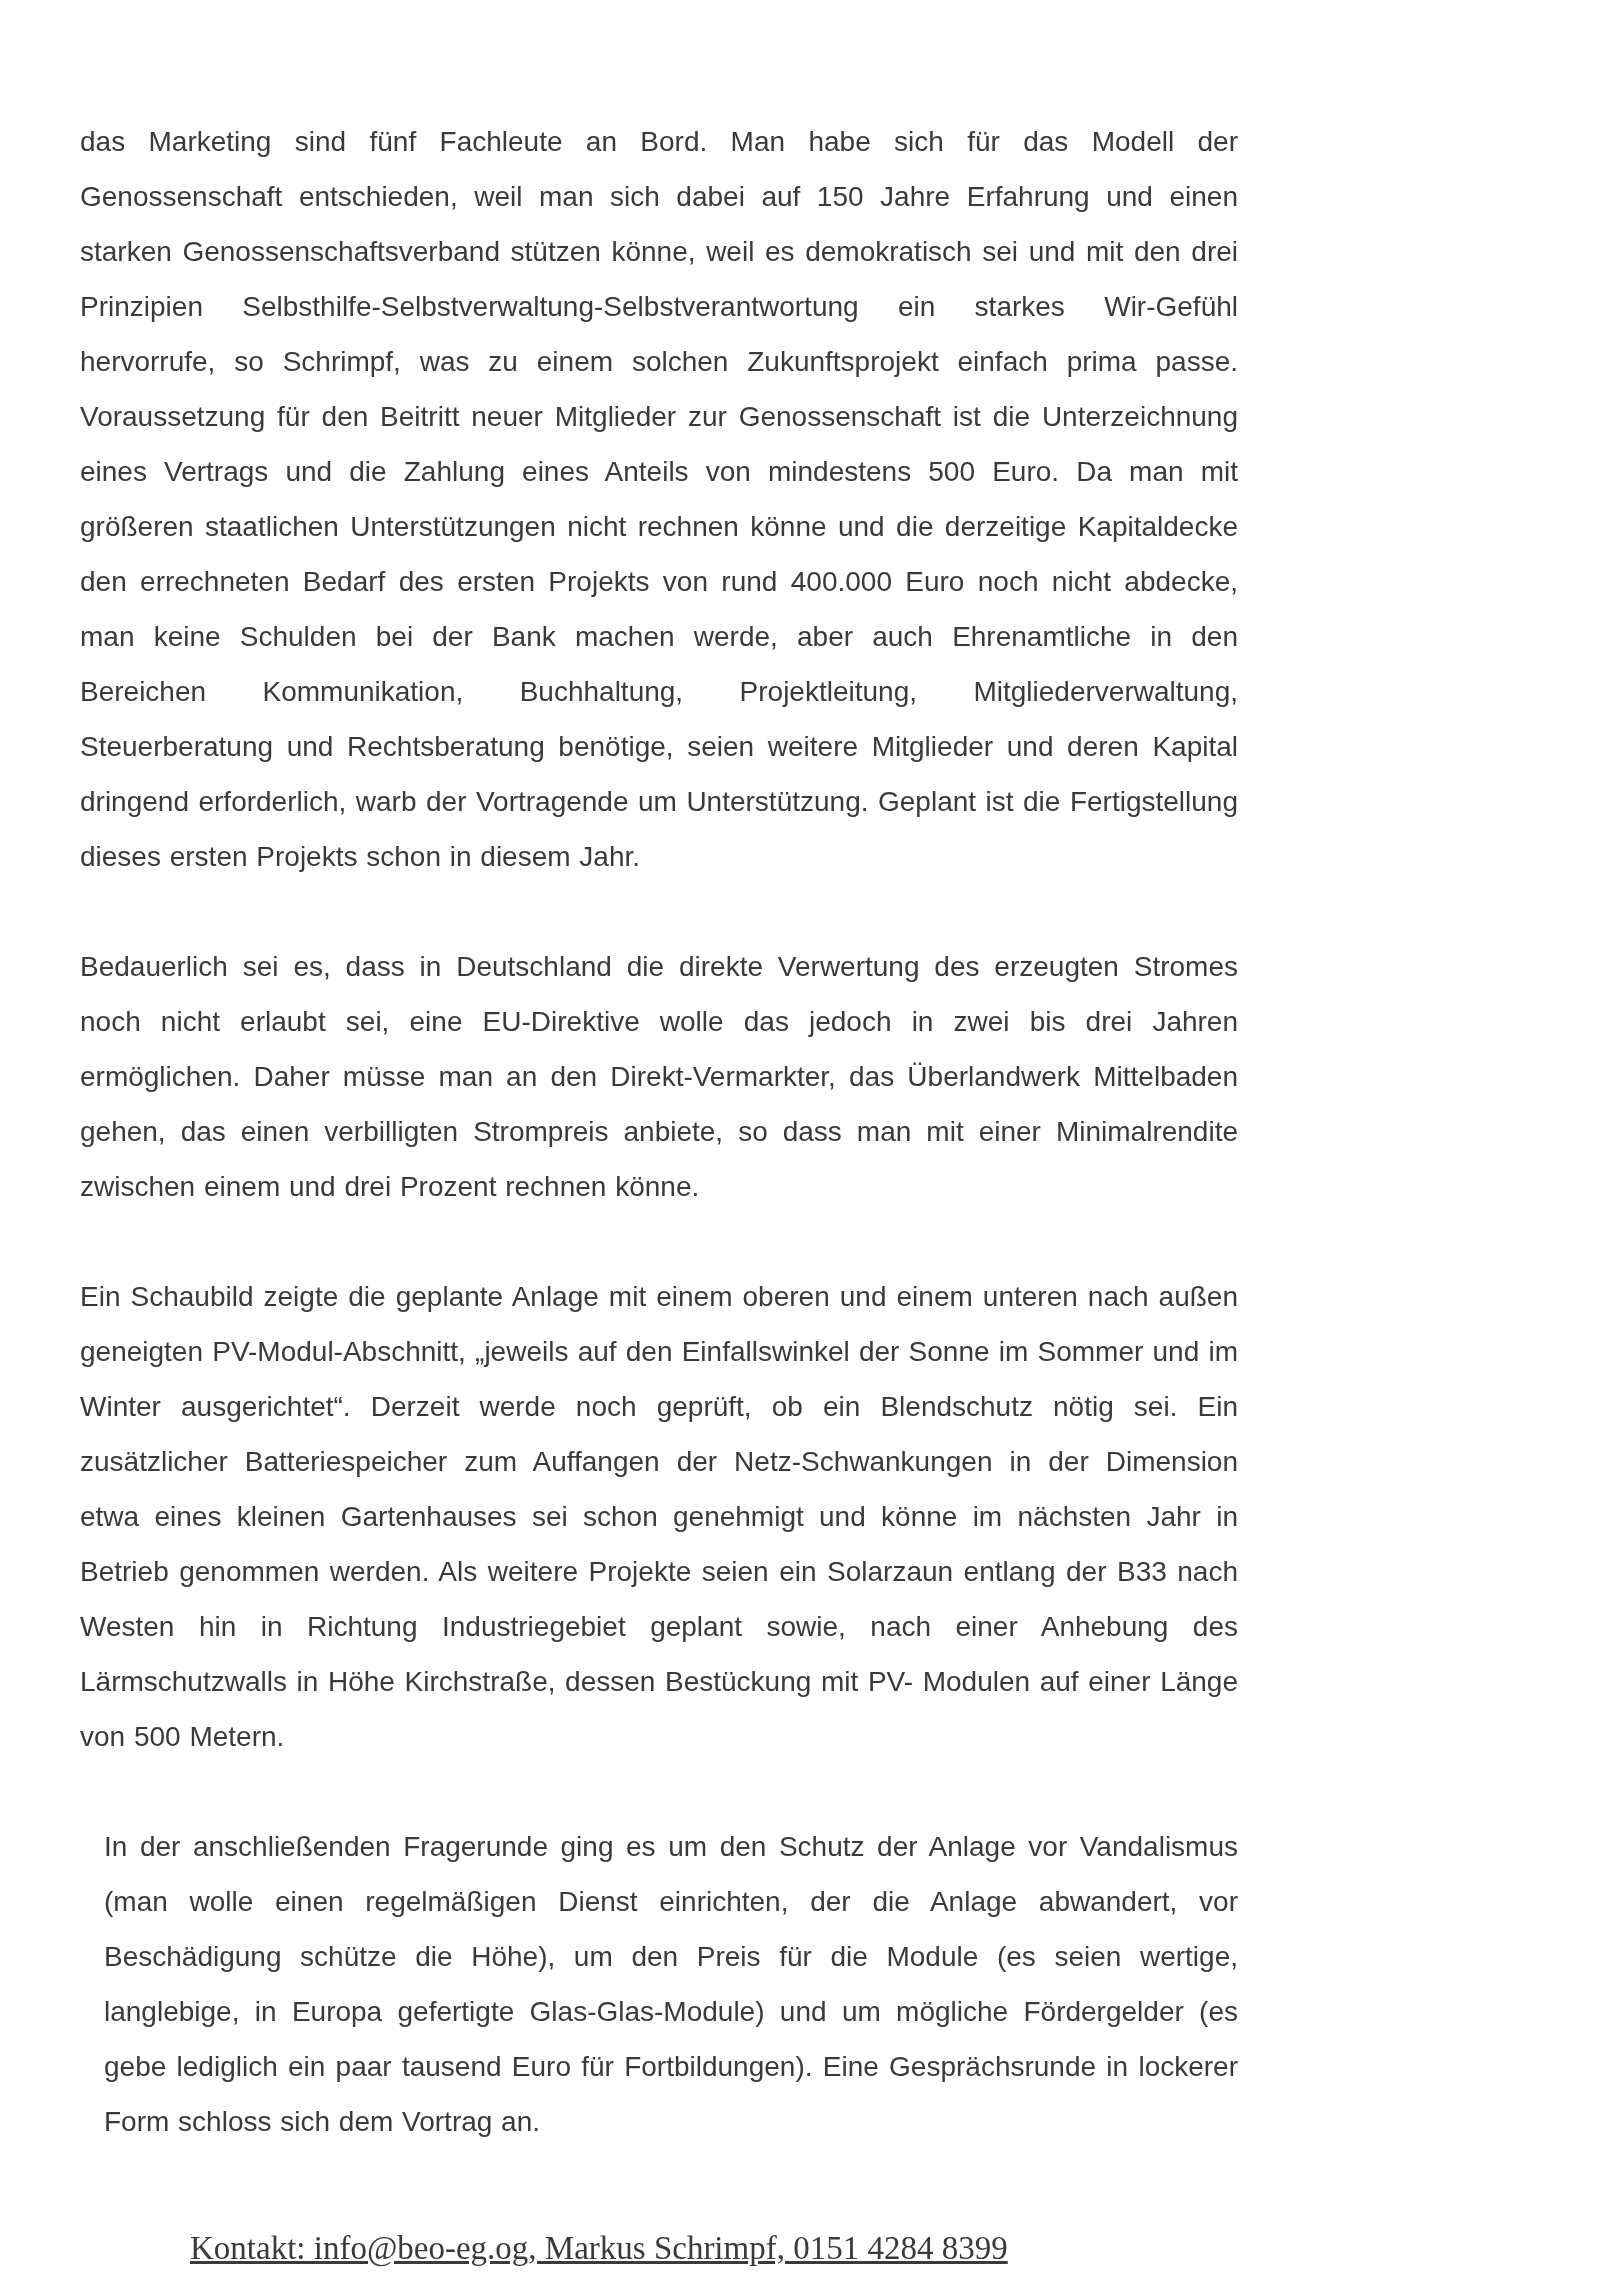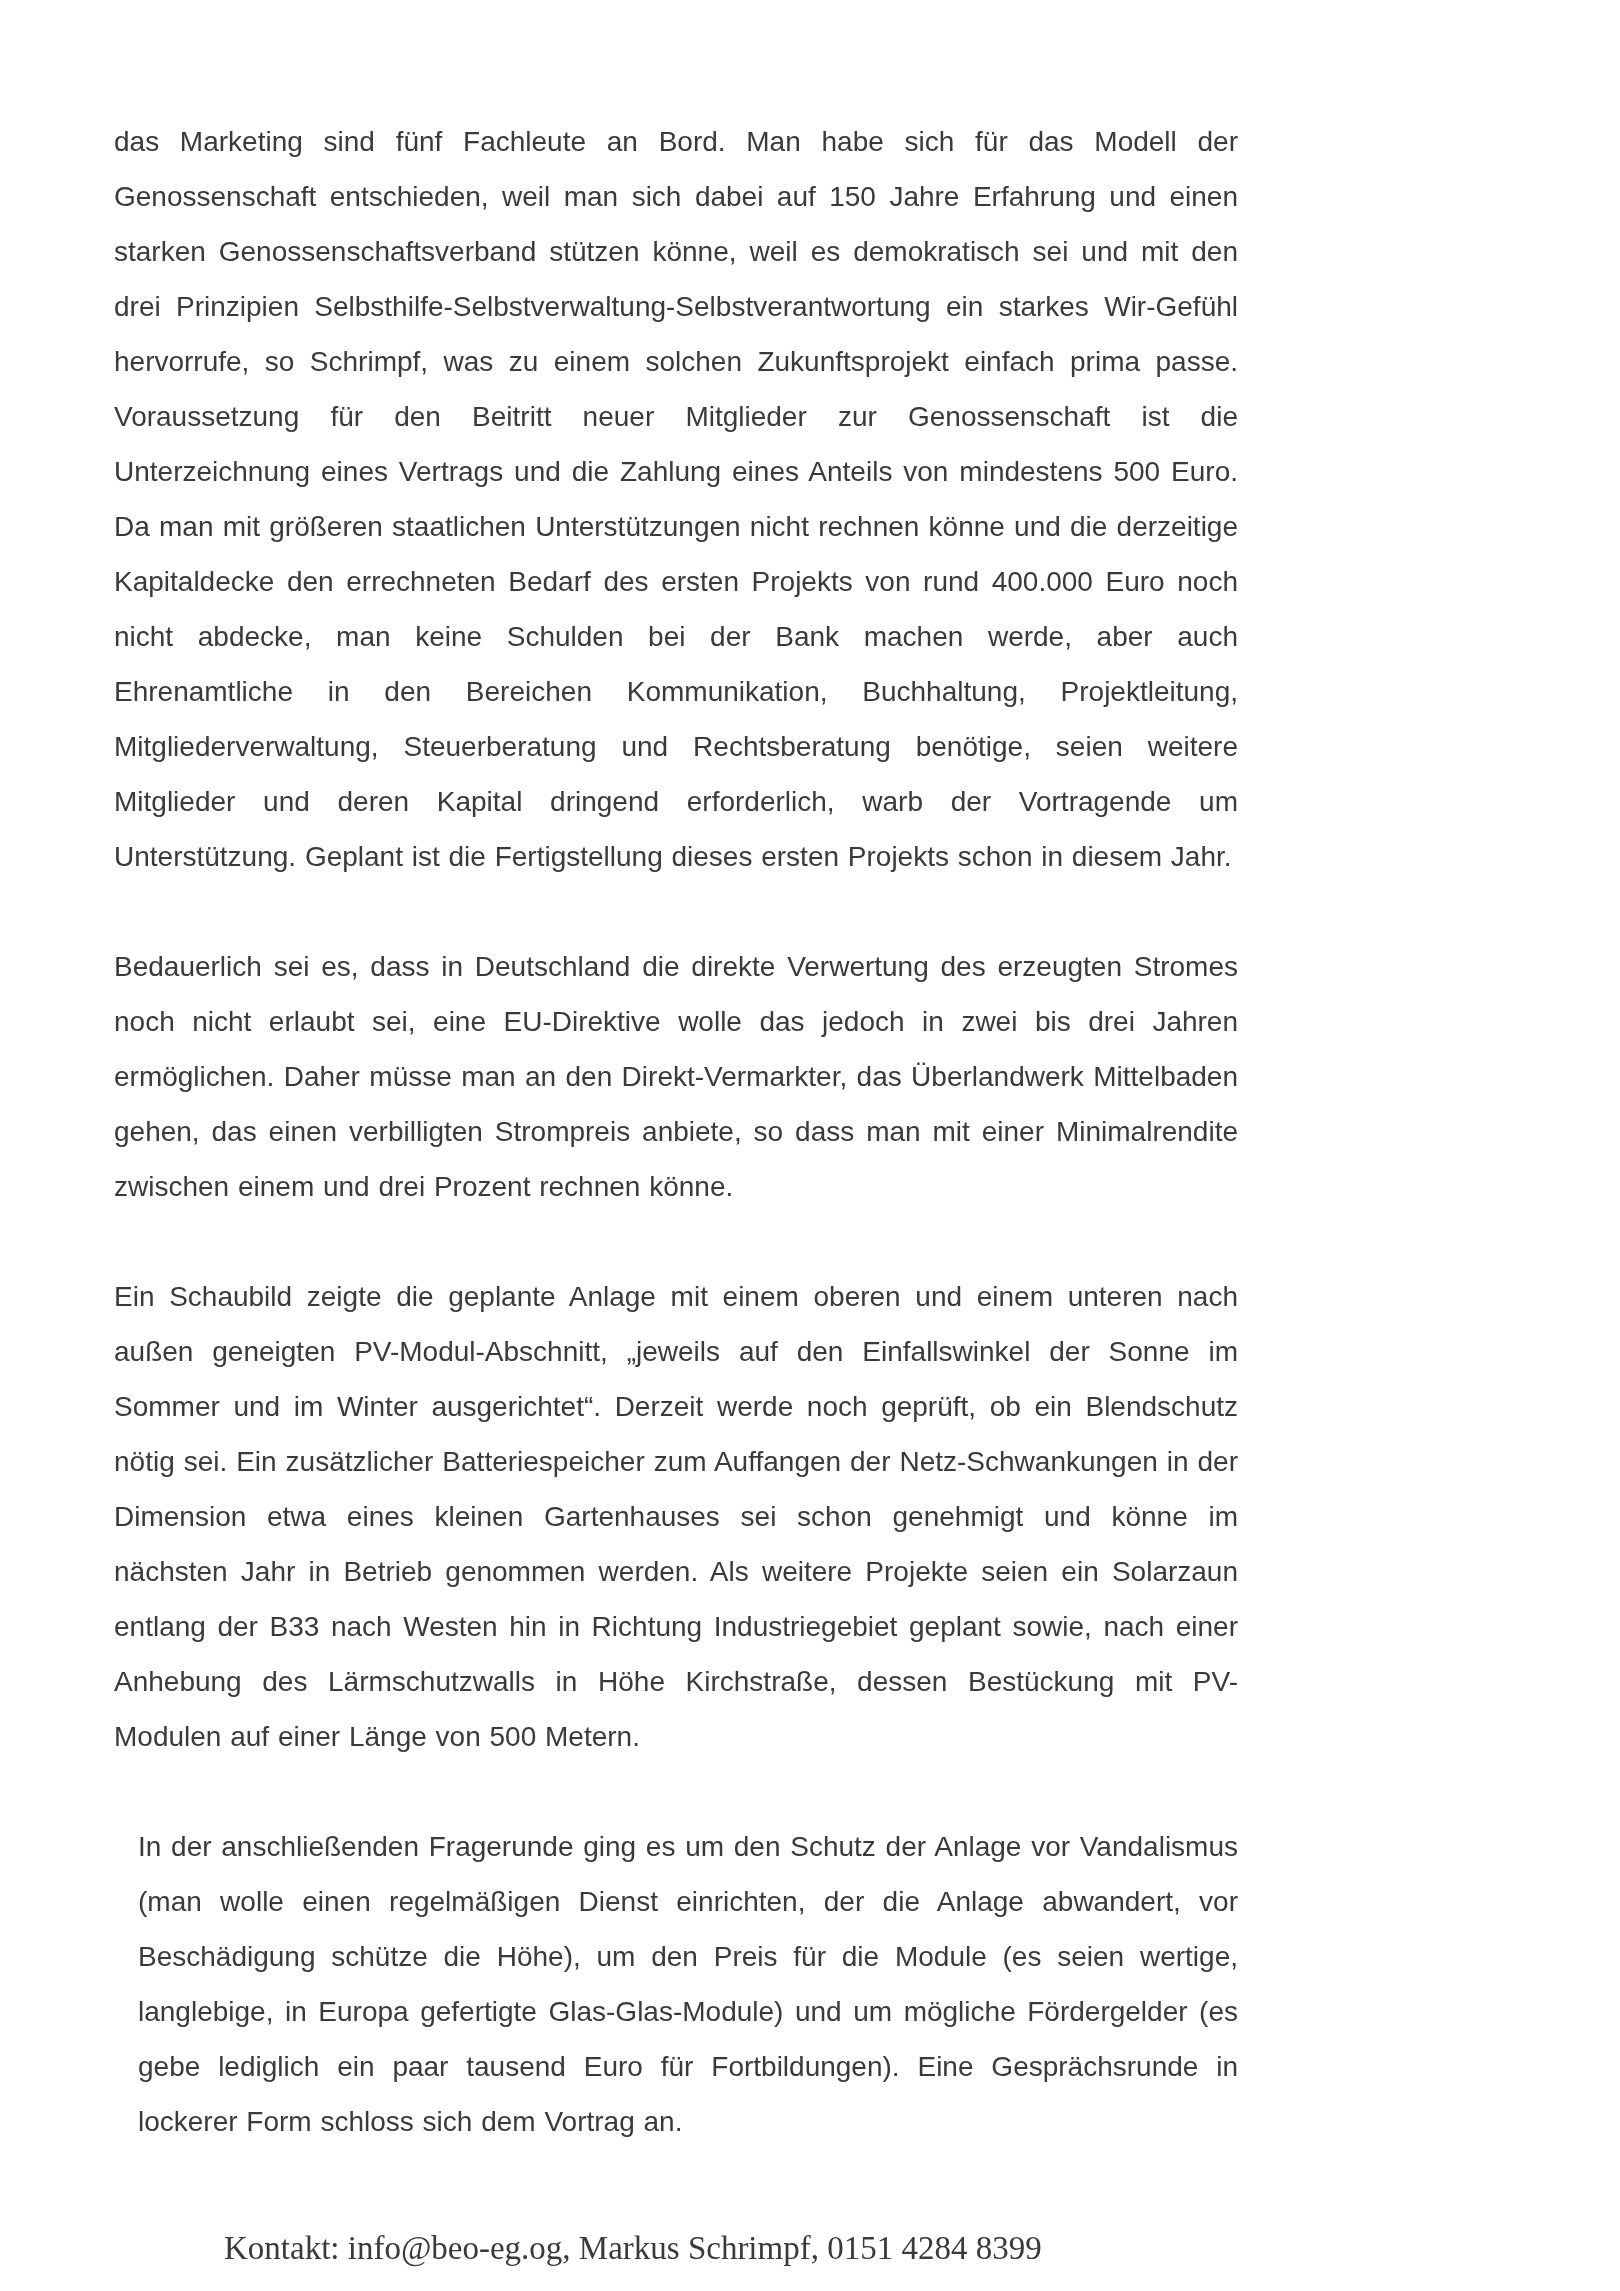--- a/index.html
+++ b/index.html
@@ -6,21 +6,21 @@
     margin: 0;
     padding: 0;
     background: #ffffff;
   }
   .page {
     position: relative;
     width: 1324px;
     height: 2292px;
     background: #ffffff;
     box-sizing: border-box;
-    padding: 114px 86px 0 114px;
+    padding: 114px 86px 0 80px;
     overflow: hidden;
   }
   .body-text p {
     font-family: "Liberation Sans", "DejaVu Sans", sans-serif;
     font-size: 28px;
     line-height: 55px;
     color: #3a3a3a;
     text-align: justify;
     margin: 0 0 55px 0;
     word-spacing: 1px;
@@ -31,20 +31,21 @@
   }
   
   .contact {
     font-family: "Liberation Serif", "DejaVu Serif", serif;
     font-size: 33px;
     line-height: 39px;
     color: #3a3a3a;
     margin: 80px 0 0 0;
     padding-left: 110px;
     text-align: left;
+    text-decoration: underline;
   }
 </style>
 </head>
 <body>
 
 <div class="page">
   <div class="body-text">
     <p>das Marketing sind fünf Fachleute an Bord. Man habe sich für das Modell der Genossenschaft entschieden, weil man sich dabei auf 150 Jahre Erfahrung und einen starken Genossenschaftsverband stützen könne, weil es demokratisch sei und mit den drei Prinzipien Selbsthilfe-Selbstverwaltung-Selbstverantwortung ein starkes Wir-Gefühl hervorrufe, so Schrimpf, was zu einem solchen Zukunftsprojekt einfach prima passe. Voraussetzung für den Beitritt neuer Mitglieder zur Genossenschaft ist die Unterzeichnung eines Vertrags und die Zahlung eines Anteils von mindestens 500 Euro. Da man mit größeren staatlichen Unterstützungen nicht rechnen könne und die derzeitige Kapitaldecke den errechneten Bedarf des ersten Projekts von rund 400.000 Euro noch nicht abdecke, man keine Schulden bei der Bank machen werde, aber auch Ehrenamtliche in den Bereichen Kommunikation, Buchhaltung, Projektleitung, Mitgliederverwaltung, Steuerberatung und Rechtsberatung benötige, seien weitere Mitglieder und deren Kapital dringend erforderlich, warb der Vortragende um Unterstützung. Geplant ist die Fertigstellung dieses ersten Projekts schon in diesem Jahr.</p>
     <p>Bedauerlich sei es, dass in Deutschland die direkte Verwertung des erzeugten Stromes noch nicht erlaubt sei, eine EU-Direktive wolle das jedoch in zwei bis drei Jahren ermöglichen. Daher müsse man an den Direkt-Vermarkter, das Überlandwerk Mittelbaden gehen, das einen verbilligten Strompreis anbiete, so dass man mit einer Minimalrendite zwischen einem und drei Prozent rechnen könne.</p>
     <p>Ein Schaubild zeigte die geplante Anlage mit einem oberen und einem unteren nach außen geneigten PV-Modul-Abschnitt, „jeweils auf den Einfallswinkel der Sonne im Sommer und im Winter ausgerichtet“. Derzeit werde noch geprüft, ob ein Blendschutz nötig sei. Ein zusätzlicher Batteriespeicher zum Auffangen der Netz-Schwankungen in der Dimension etwa eines kleinen Gartenhauses sei schon genehmigt und könne im nächsten Jahr in Betrieb genommen werden. Als weitere Projekte seien ein Solarzaun entlang der B33 nach Westen hin in Richtung Industriegebiet geplant sowie, nach einer Anhebung des Lärmschutzwalls in Höhe Kirchstraße, dessen Bestückung mit PV- Modulen auf einer Länge von 500 Metern.</p>

